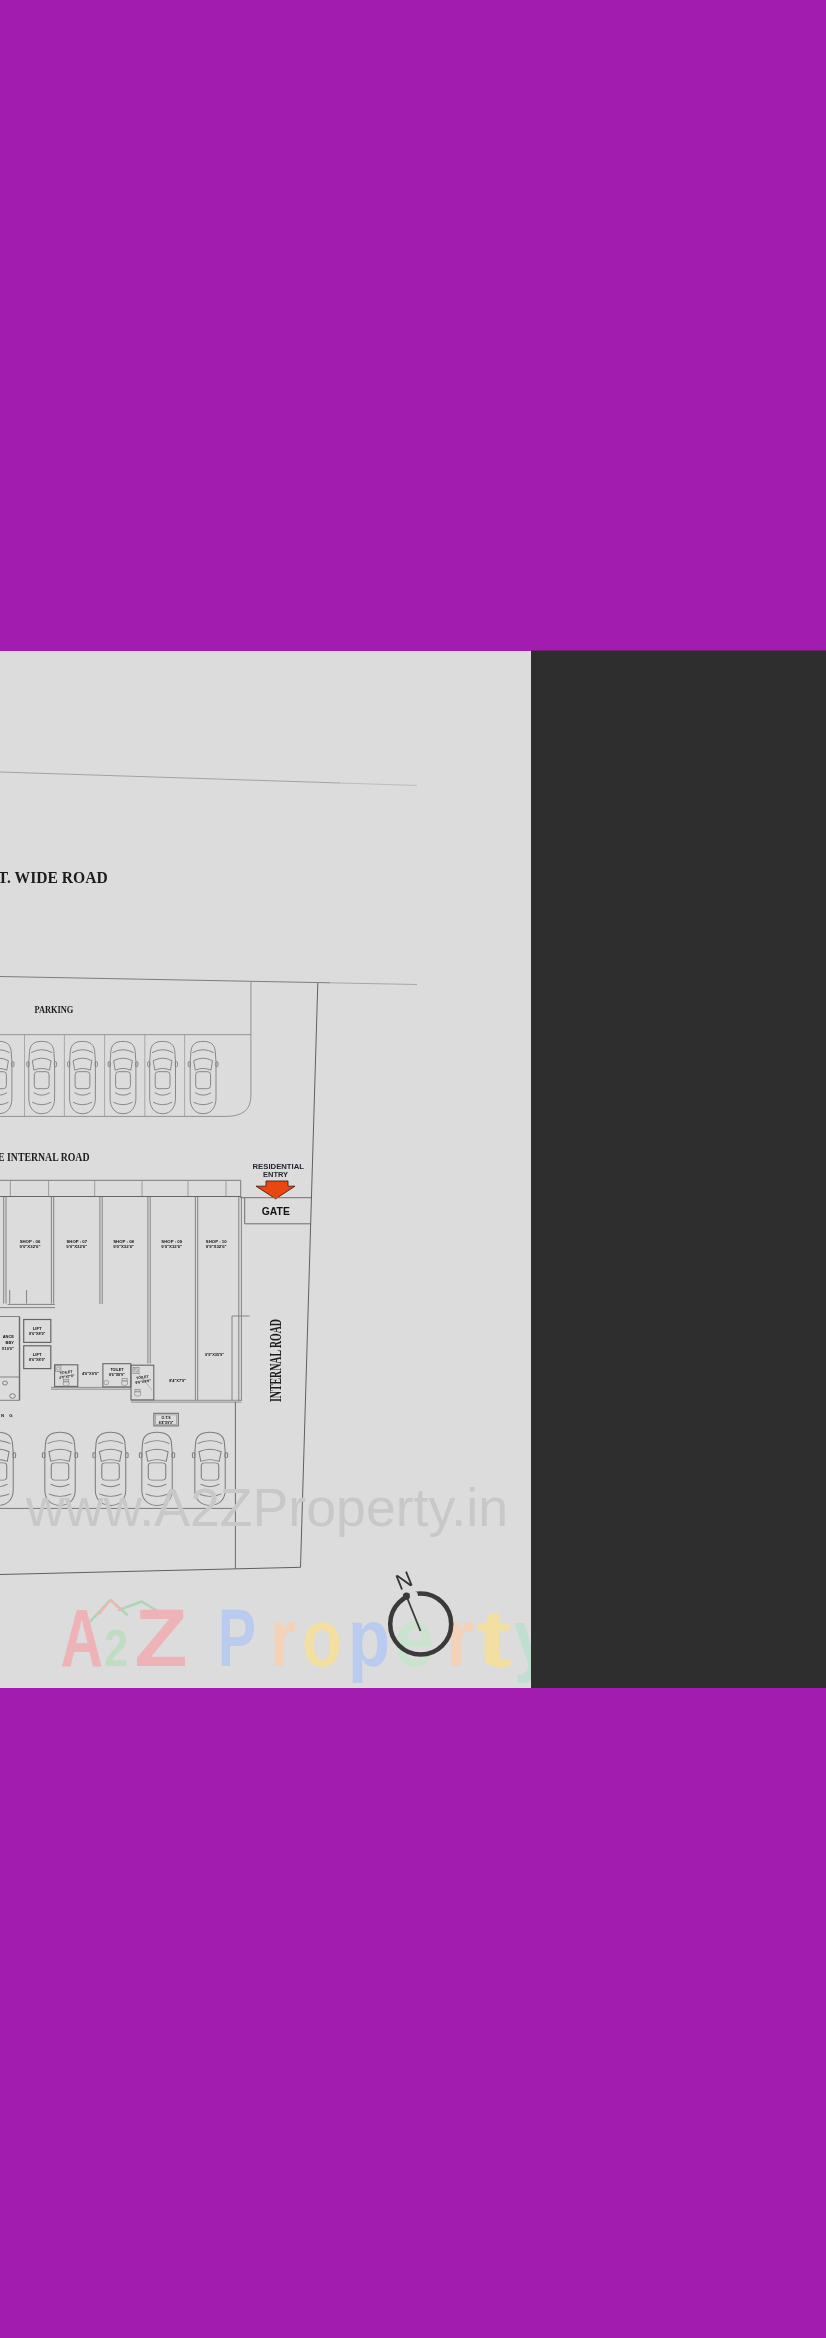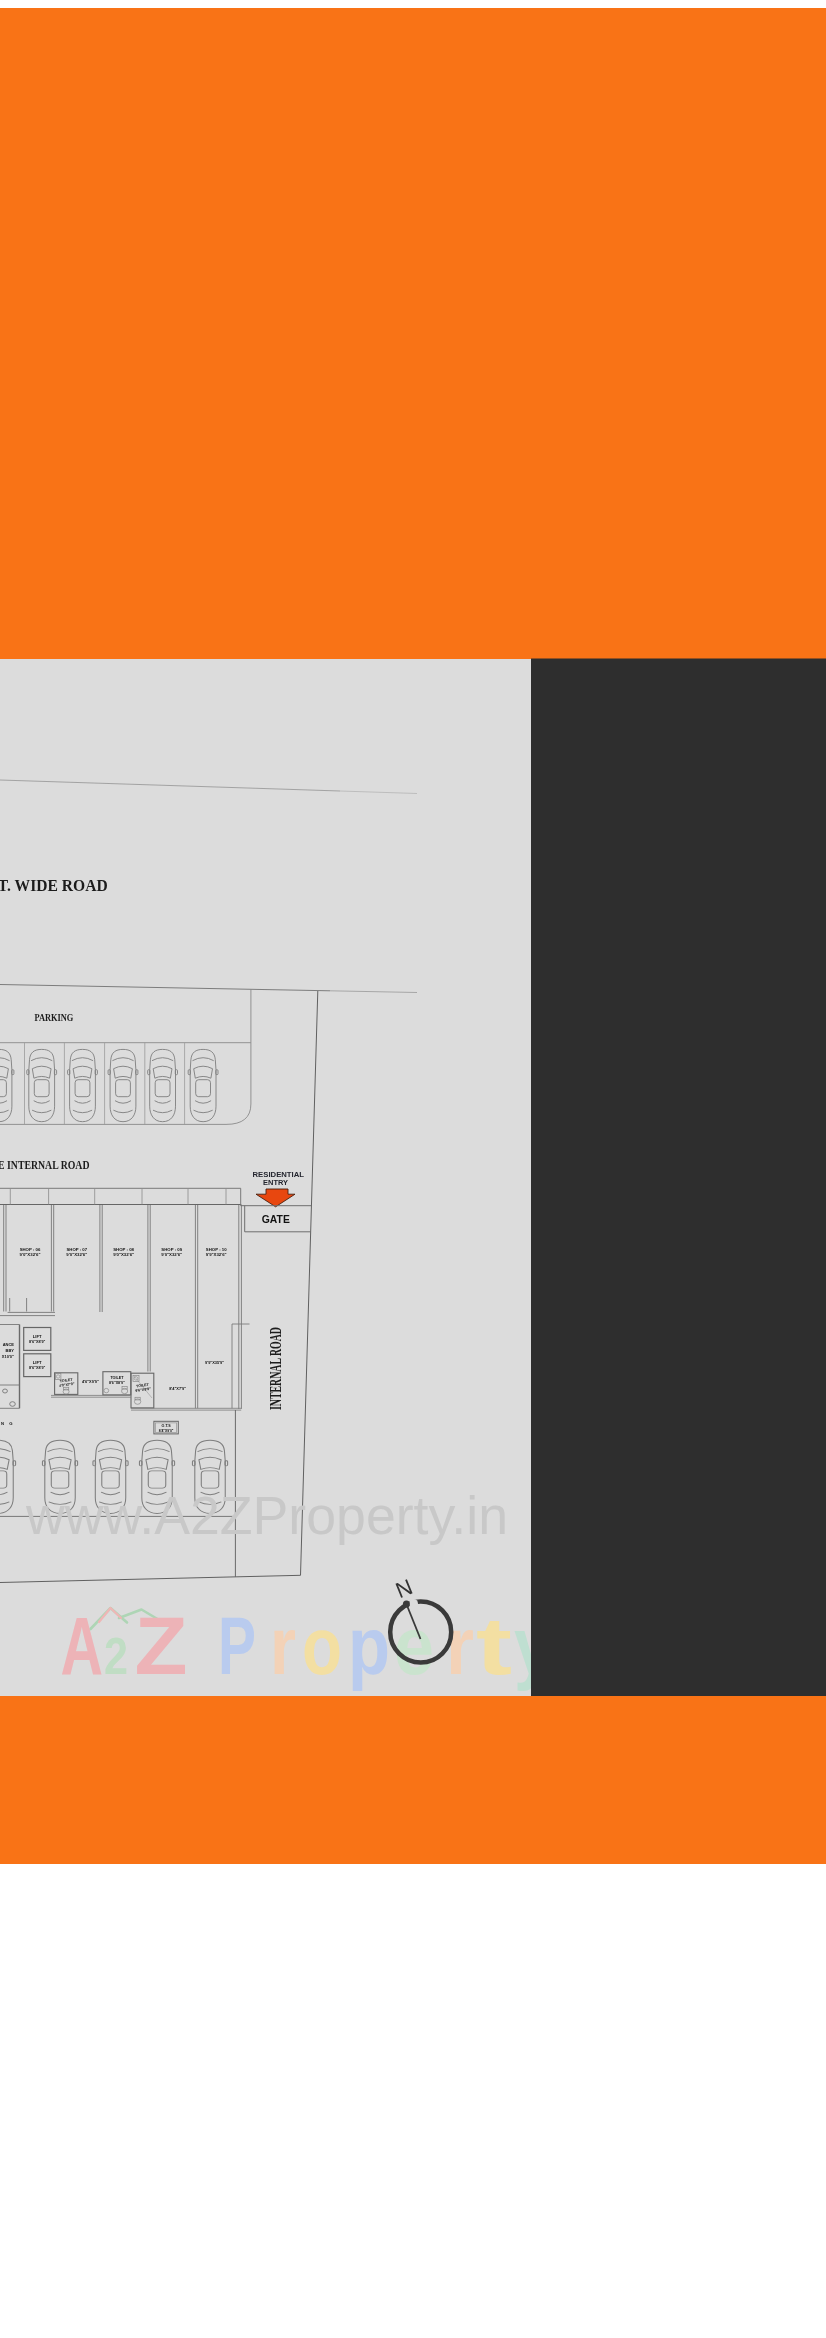--- a/index.html
+++ b/index.html
@@ -1,16 +1,16 @@
 <!DOCTYPE html>
 <html><head>
 <meta charset="utf-8">
 <style>
 html,body{margin:0;padding:0;background:#ffffff;}
-.page{position:relative;width:826px;height:1856px;background:#f97316;overflow:hidden;font-family:"Liberation Sans",sans-serif;margin-top:8px;}
+.page{position:relative;width:826px;height:2338px;background:#a21caf;overflow:hidden;font-family:"Liberation Sans",sans-serif;}
 svg{position:absolute;top:0;left:0;display:block;}
 </style>
 </head>
 <body>
 <div class="page">
 <svg width="826" height="2338" viewBox="0 0 826 2338" xmlns="http://www.w3.org/2000/svg">
 <defs>
 <g id="car" stroke="#7e7e7e" stroke-width="0.9" fill="none">
 <path d="M14,1.2 C21.5,1.2 25.6,4.2 26.2,11.5 L26.9,22 L26.9,58 C26.9,66.5 22.8,73.5 14,73.5 C5.2,73.5 1.1,66.5 1.1,58 L1.1,22 L1.8,11.5 C2.4,4.2 6.5,1.2 14,1.2 Z"></path>
 <path d="M3.4,12.5 Q14,6.5 24.6,12.5"></path>

